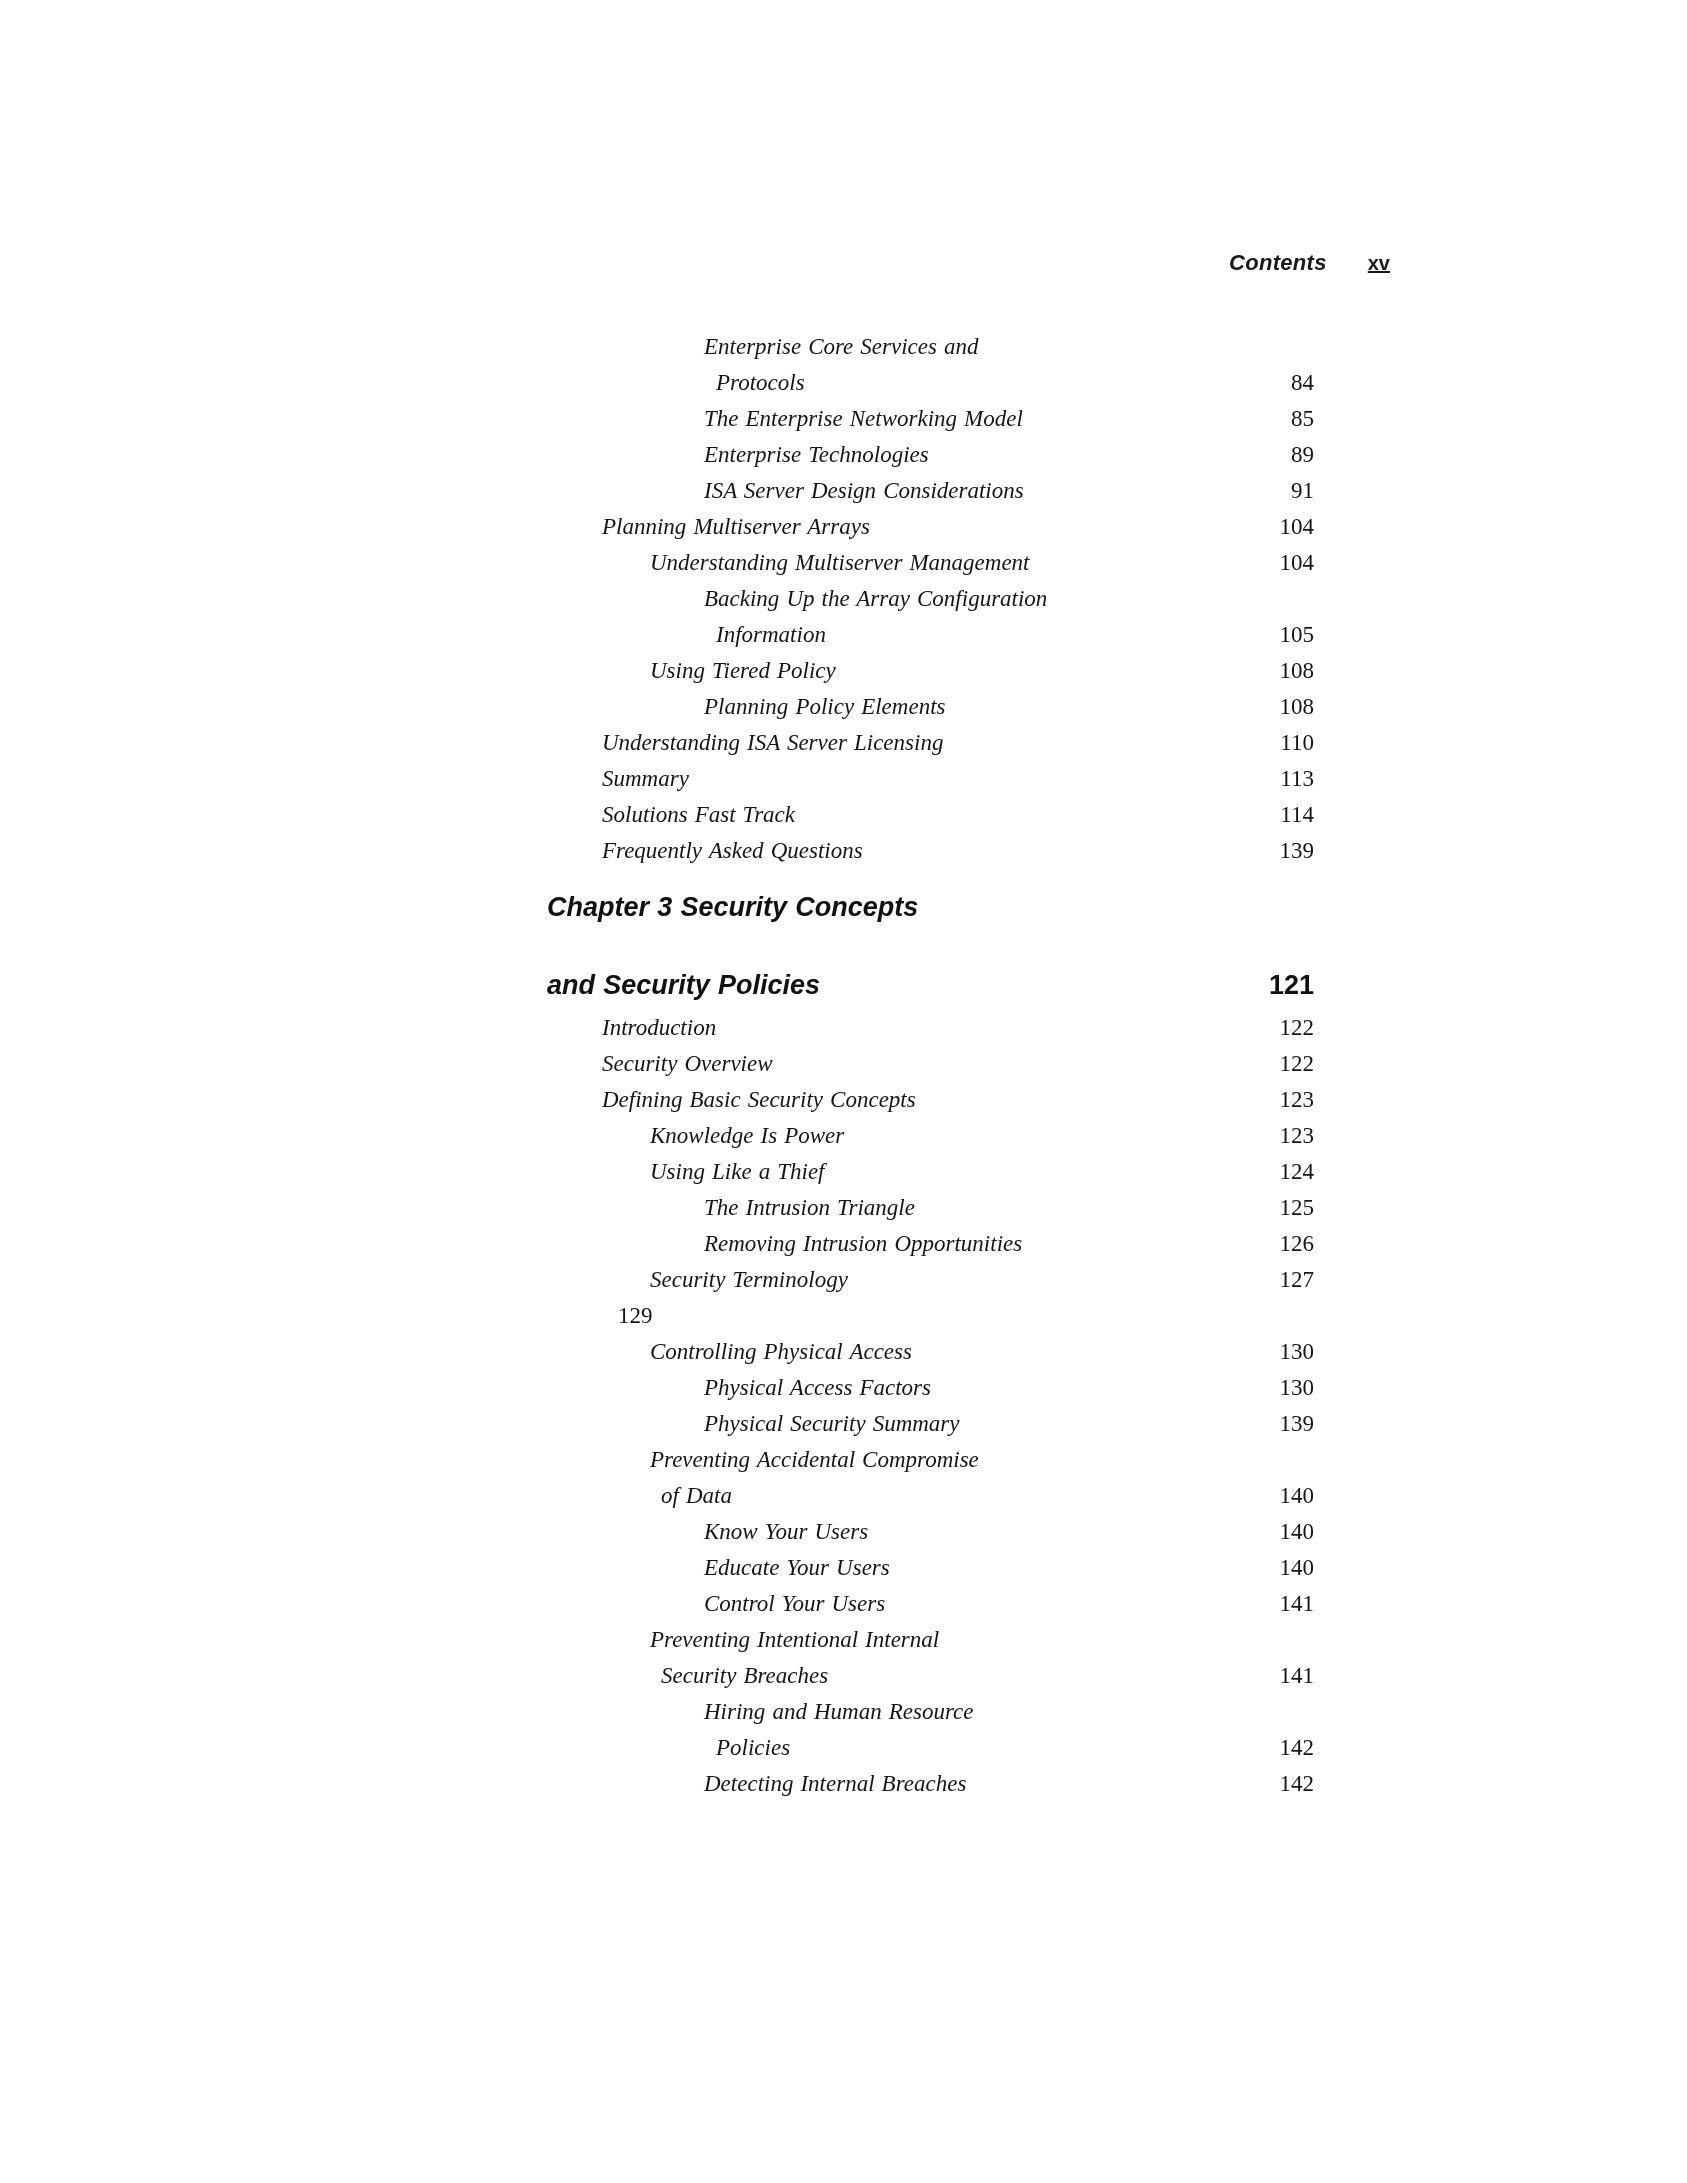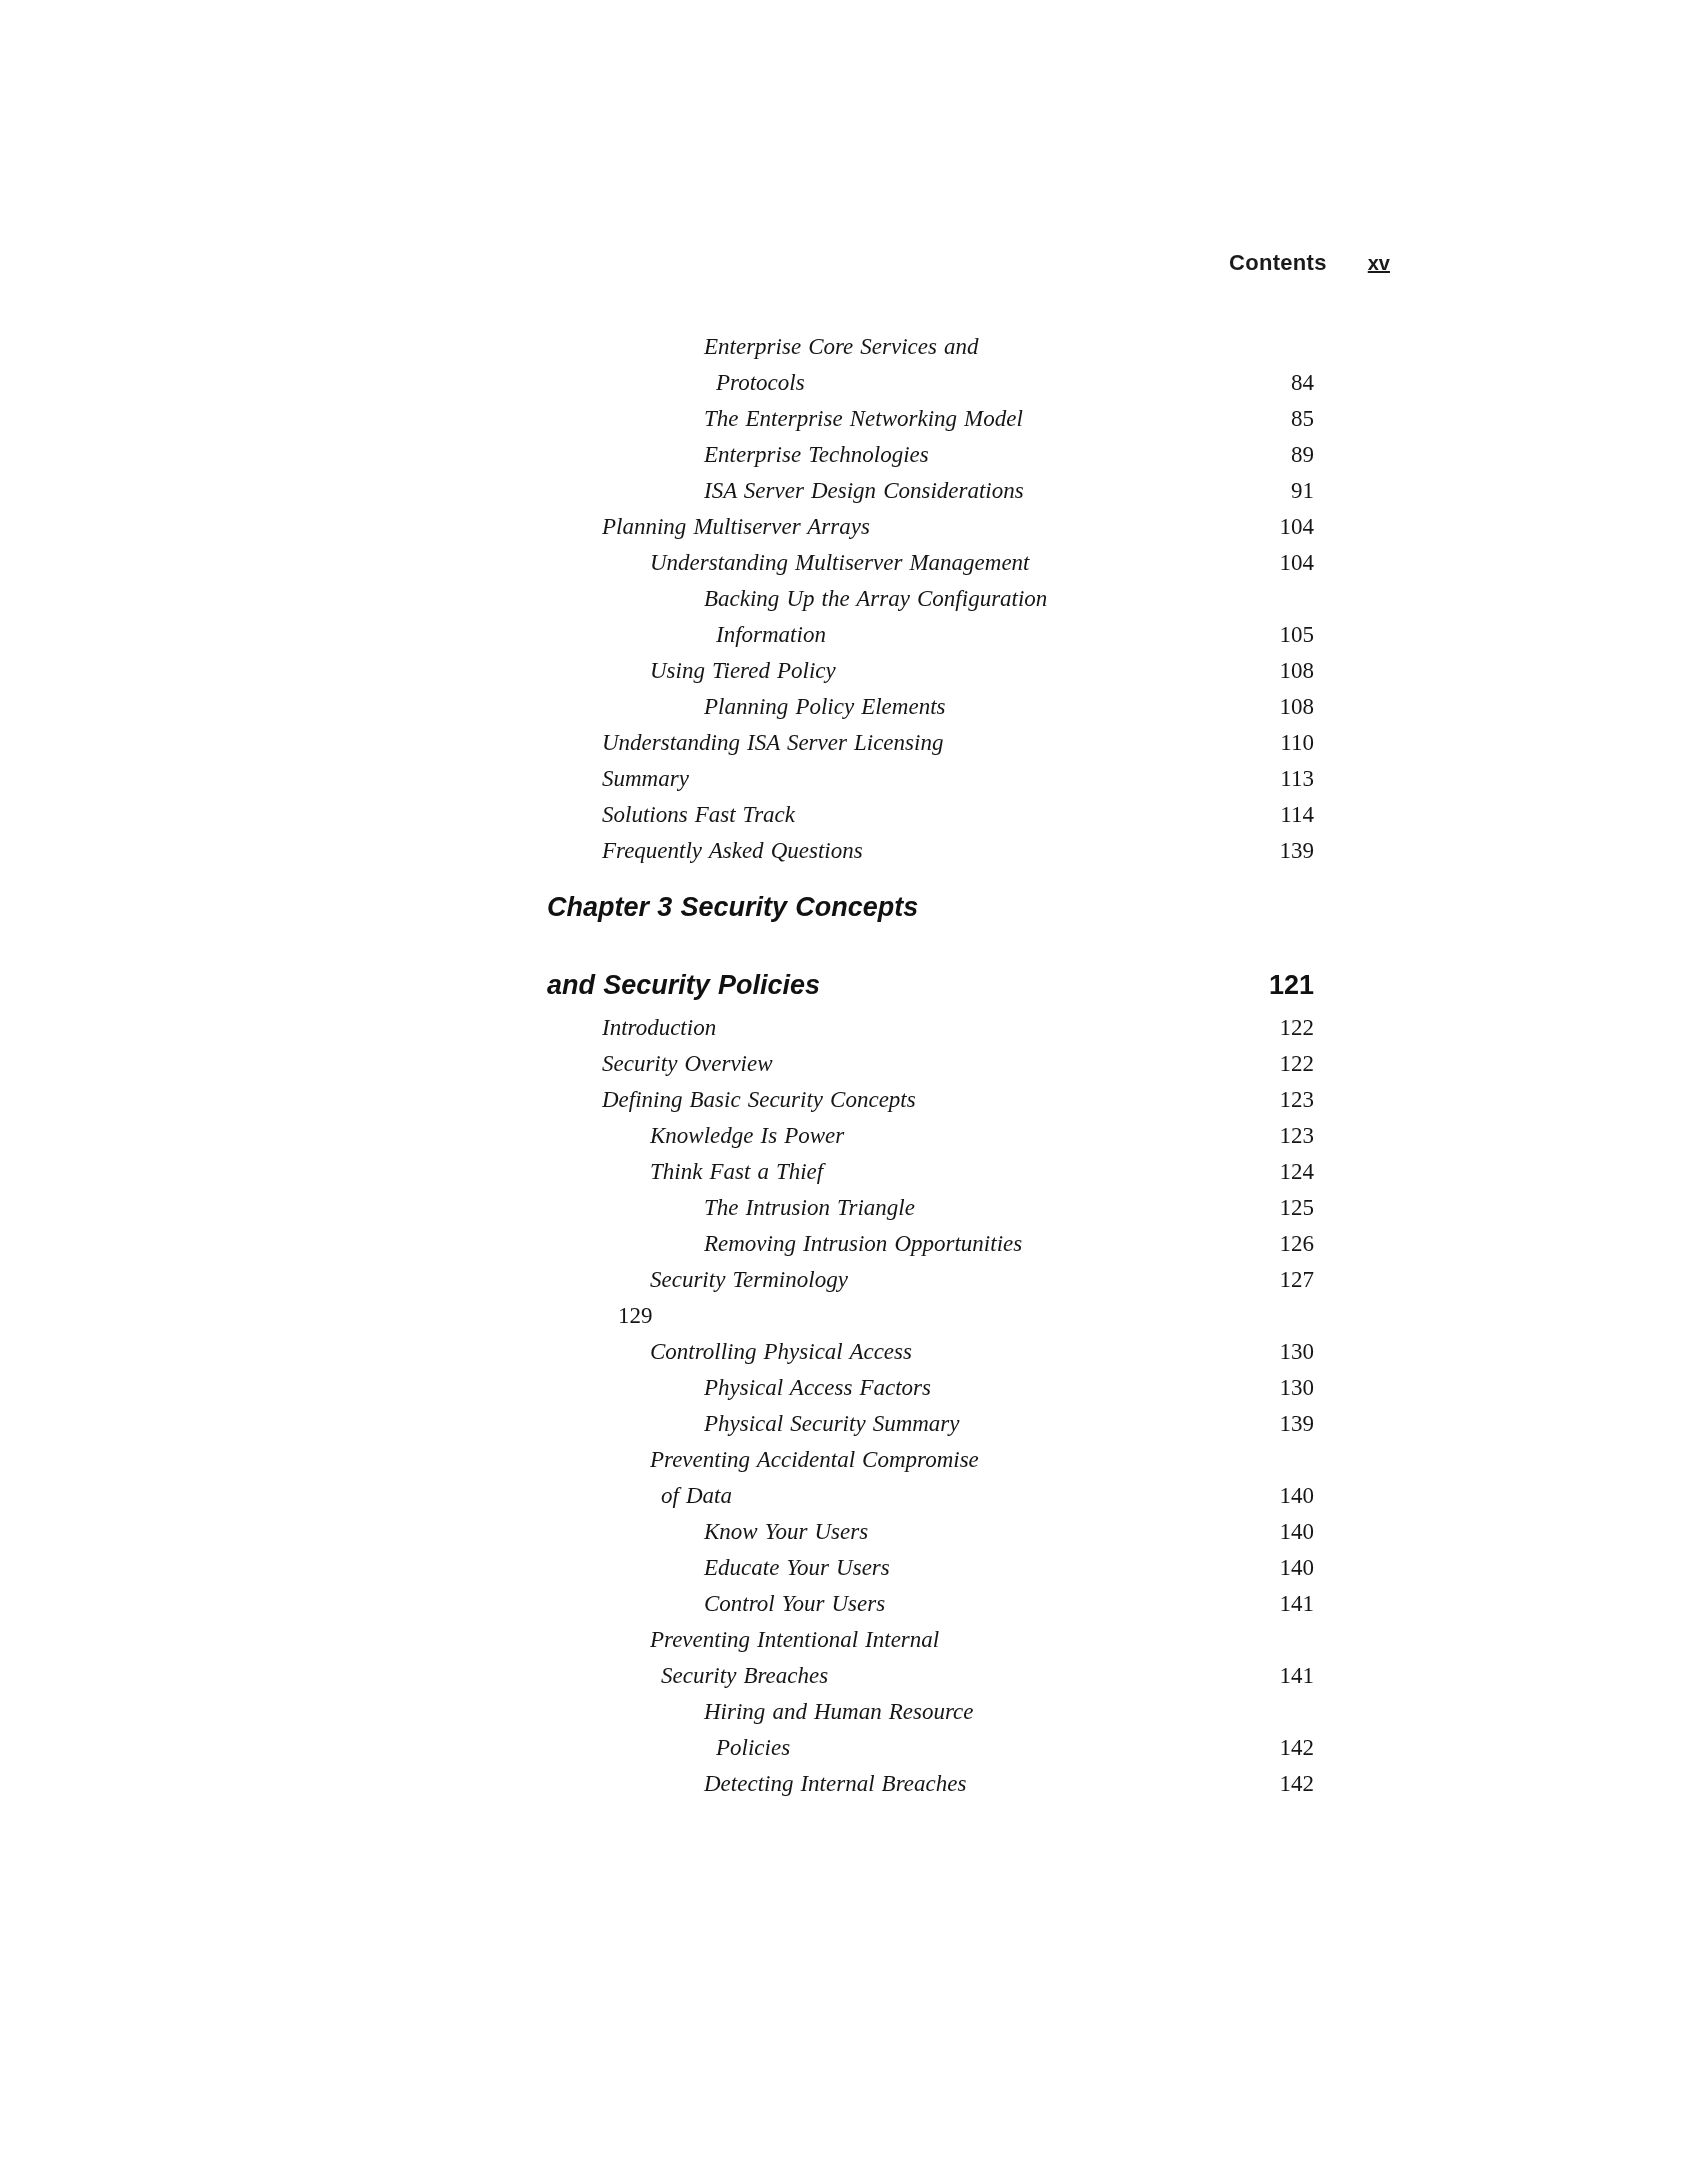--- a/index.html
+++ b/index.html
@@ -19,20 +19,21 @@
   #running-header {
     position: absolute;
     top: 250px;
     left: 1229px;
     display: flex;
     align-items: baseline;
     gap: 41px;
     font-family: "Liberation Sans", sans-serif;
   }
   #running-header .section-label {
+    font-style: italic;
     font-weight: 600;
     font-size: 22px;
     letter-spacing: 0.3px;
   }
   #running-header .folio {
     font-weight: 700;
     font-size: 20px;
     text-decoration: underline;
   }
   
@@ -159,21 +160,21 @@
         </div>
         <div class="row lvl1">
           <span class="label">Defining Basic Security Concepts</span>
           <span class="page">123</span>
         </div>
         <div class="row lvl2">
           <span class="label">Knowledge Is Power</span>
           <span class="page">123</span>
         </div>
         <div class="row lvl2">
-          <span class="label">Think Fast a Thief</span>
+          <span class="label">Using Like a Thief</span>
           <span class="page">124</span>
         </div>
         <div class="row lvl3">
           <span class="label">The Intrusion Triangle</span>
           <span class="page">125</span>
         </div>
         <div class="row lvl3">
           <span class="label">Removing Intrusion Opportunities</span>
           <span class="page">126</span>
         </div>

